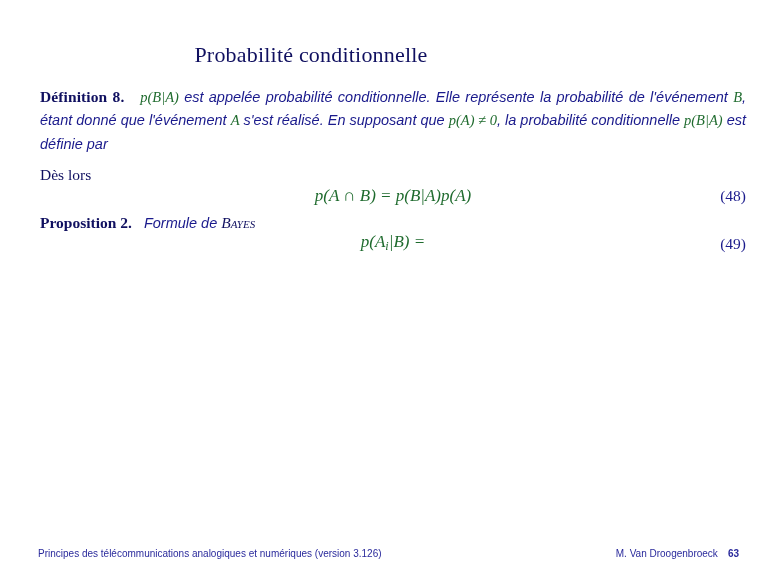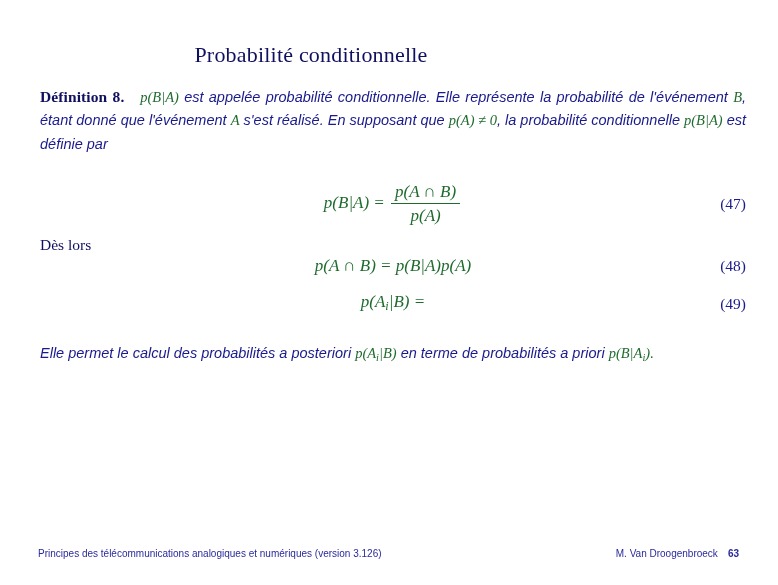--- a/index.html
+++ b/index.html
@@ -161,70 +161,61 @@
     right: 5px;
     bottom: 0;
     white-space: nowrap;
   }
   .footer-page {
     font-weight: bold;
     margin-left: 10px;
   }
   .eq47 { margin-top: 26px; font-size: 17px; }
   .eq48 { margin-top: 2px; font-size: 17px; }
-  .eq49 { margin-top: 16px; font-size: 17px; }
+  .eq49 { font-size: 17px; }
   .gap-a { margin-top: 28px; }
   .gap-b { margin-top: 10px; }
   .gap-c { margin-top: 8px; }
   .gap-d { margin-top: 30px; }
 </style>
 </head>
 <body>
 
 <div class="slide">
 
   <div class="title">Probabilité conditionnelle</div>
 
   <div class="body">
 
     <div class="para">
       <span class="defhead">Définition 8.</span>
       <span>&nbsp;&nbsp;</span><span class="math">p(B|A)</span><span> est appelée probabilité conditionnelle. Elle représente la probabilité de l'événement </span><span class="math">B</span><span>, étant donné que l'événement </span><span class="math">A</span><span> s'est réalisé. En supposant que </span><span class="math">p(A) ≠ 0</span><span>, la probabilité conditionnelle </span><span class="math">p(B|A)</span><span> est définie par</span>
     </div>
 
-    <div class="eqrow eq47">
-      <div class="mathblock">
-        <span>p(B|A) =</span>
-        <span class="frac">
-          <span class="num">p(A ∩ B)</span>
-          <span class="den">p(A)</span>
-        </span>
-      </div>
-      <span class="eqnum">(47)</span>
-    </div>
 
 
     <div class="gap-b" style="font-family:Liberation Serif, serif; font-size:15.5px; color:#101060;">Dès lors</div>
 
     <div class="eqrow eq48">
       <div class="mathblock">p(A ∩ B) = p(B|A)p(A)</div>
       <span class="eqnum">(48)</span>
     </div>
 
+    <div class="gap-c">
+      <span class="prophead">Proposition 2.</span>
+      <span>&nbsp;&nbsp;</span><span class="line-text">Formule de </span><span class="smallcaps" style="font-family:'Liberation Serif', serif; color:#101060; font-size:15.5px;">Bayes</span>
+    </div>
 
     <div class="eqrow eq49">
       <div class="mathblock">
         <span>p(A</span><span class="sub">i</span><span>|B) =</span>
       </div>
       <span class="eqnum">(49)</span>
     </div>
 
-    <div class="line-text gap-d">
-      <span>Elle permet le calcul des probabilités a posteriori </span><span class="math">p(A</span><span class="math sub">i</span><span class="math">|B)</span><span> en terme de probabilités a priori </span><span class="math">p(B|A</span><span class="math sub">i</span><span class="math">).</span>
-    </div>
 
   </div>
 
   <div class="footer">
     <span class="footer-left">Principes des télécommunications analogiques et numériques (version 3.126)</span>
     <span class="footer-right">
       <span>M. Van Droogenbroeck</span><span class="footer-page">63</span>
     </span>
   </div>
 

